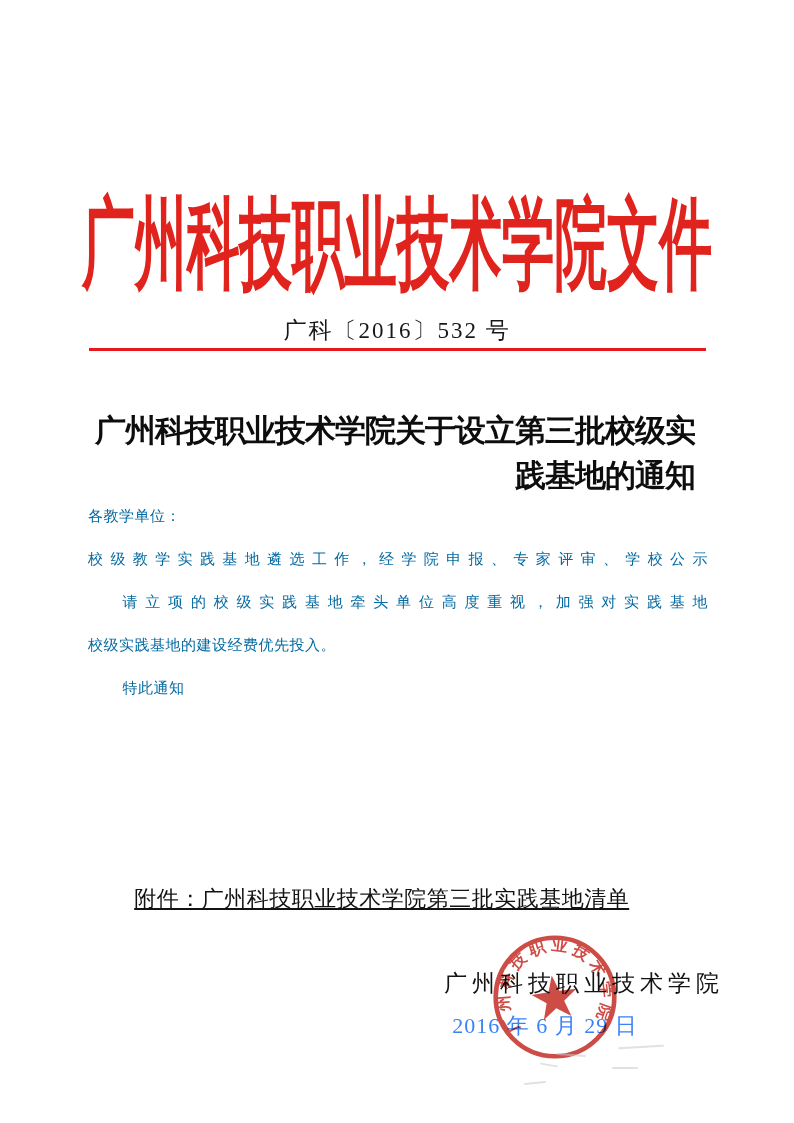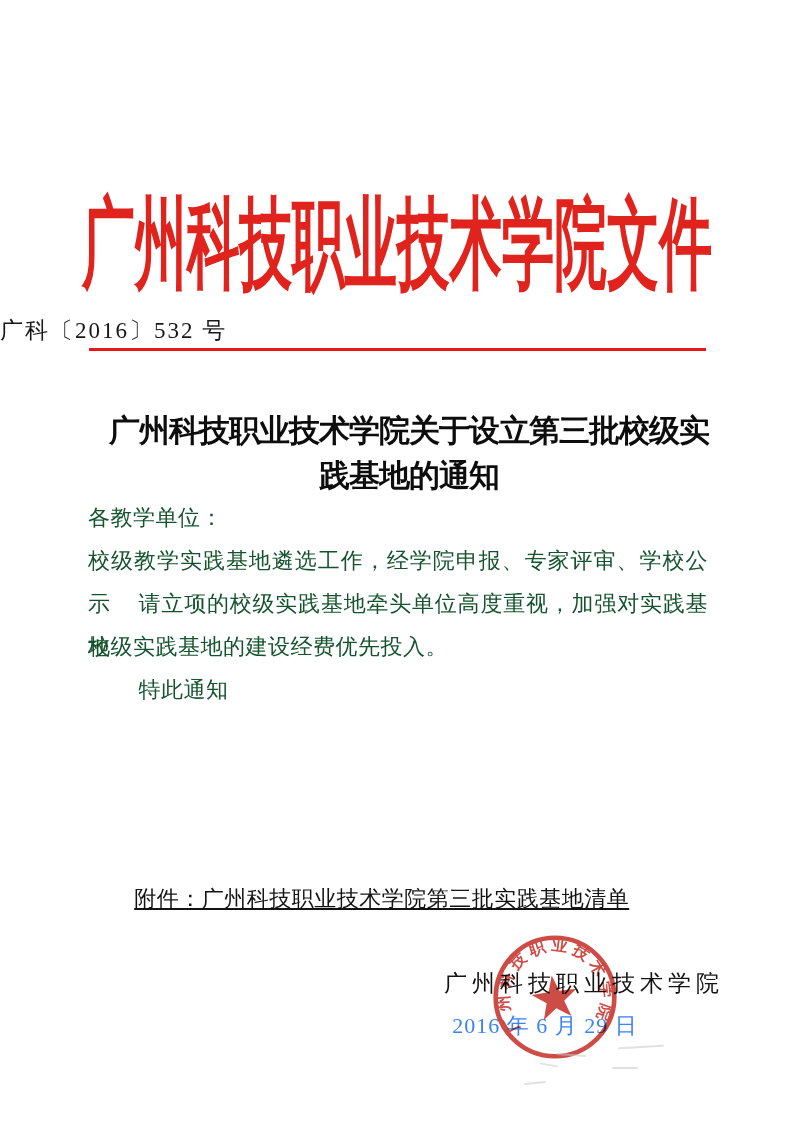--- a/index.html
+++ b/index.html
@@ -20,47 +20,49 @@
   .org-title{
     white-space:nowrap;
     font-size:100px;line-height:118px;
     font-weight:bold;
     color:#e0231c;
     transform:scaleX(0.525);
     transform-origin:center center;
   }
   .doc-number{
     position:absolute;top:317px;left:0;width:794px;
+    text-align:center;
     font-size:23px;line-height:28px;
     letter-spacing:2px;
     color:#181818;
   }
   .red-rule{
     position:absolute;top:348px;left:89px;
     width:617px;height:3px;
     background:#e8171c;
   }
   
   .doc-title{
-    position:absolute;top:408px;left:99px;width:620px;
-    text-align:center;
+    position:absolute;top:408px;left:75px;width:620px;
+    text-align:right;
     font-weight:bold;
     font-size:31px;line-height:45px;
     letter-spacing:-1px;
     color:#0d0d0d;
   }
   
   .body-block{
     position:absolute;left:88px;top:496px;width:620px;
   }
   .body-line{
-    font-size:22px;line-height:43px;height:43px;
+    font-size:15px;line-height:43px;height:43px;
     letter-spacing:0.5px;
     white-space:nowrap;
-    color:#14532d;
+    color:#0369a1;
+    font-family:Liberation Mono, monospace;
   }
   .body-line.indent{text-indent:2.3em;}
   .body-line.stretch{
     white-space:normal;
     text-align:justify;
     text-align-last:justify;
   }
   .attachment-line{
     position:absolute;left:88px;top:884px;width:650px;
     font-size:22px;line-height:30px;

